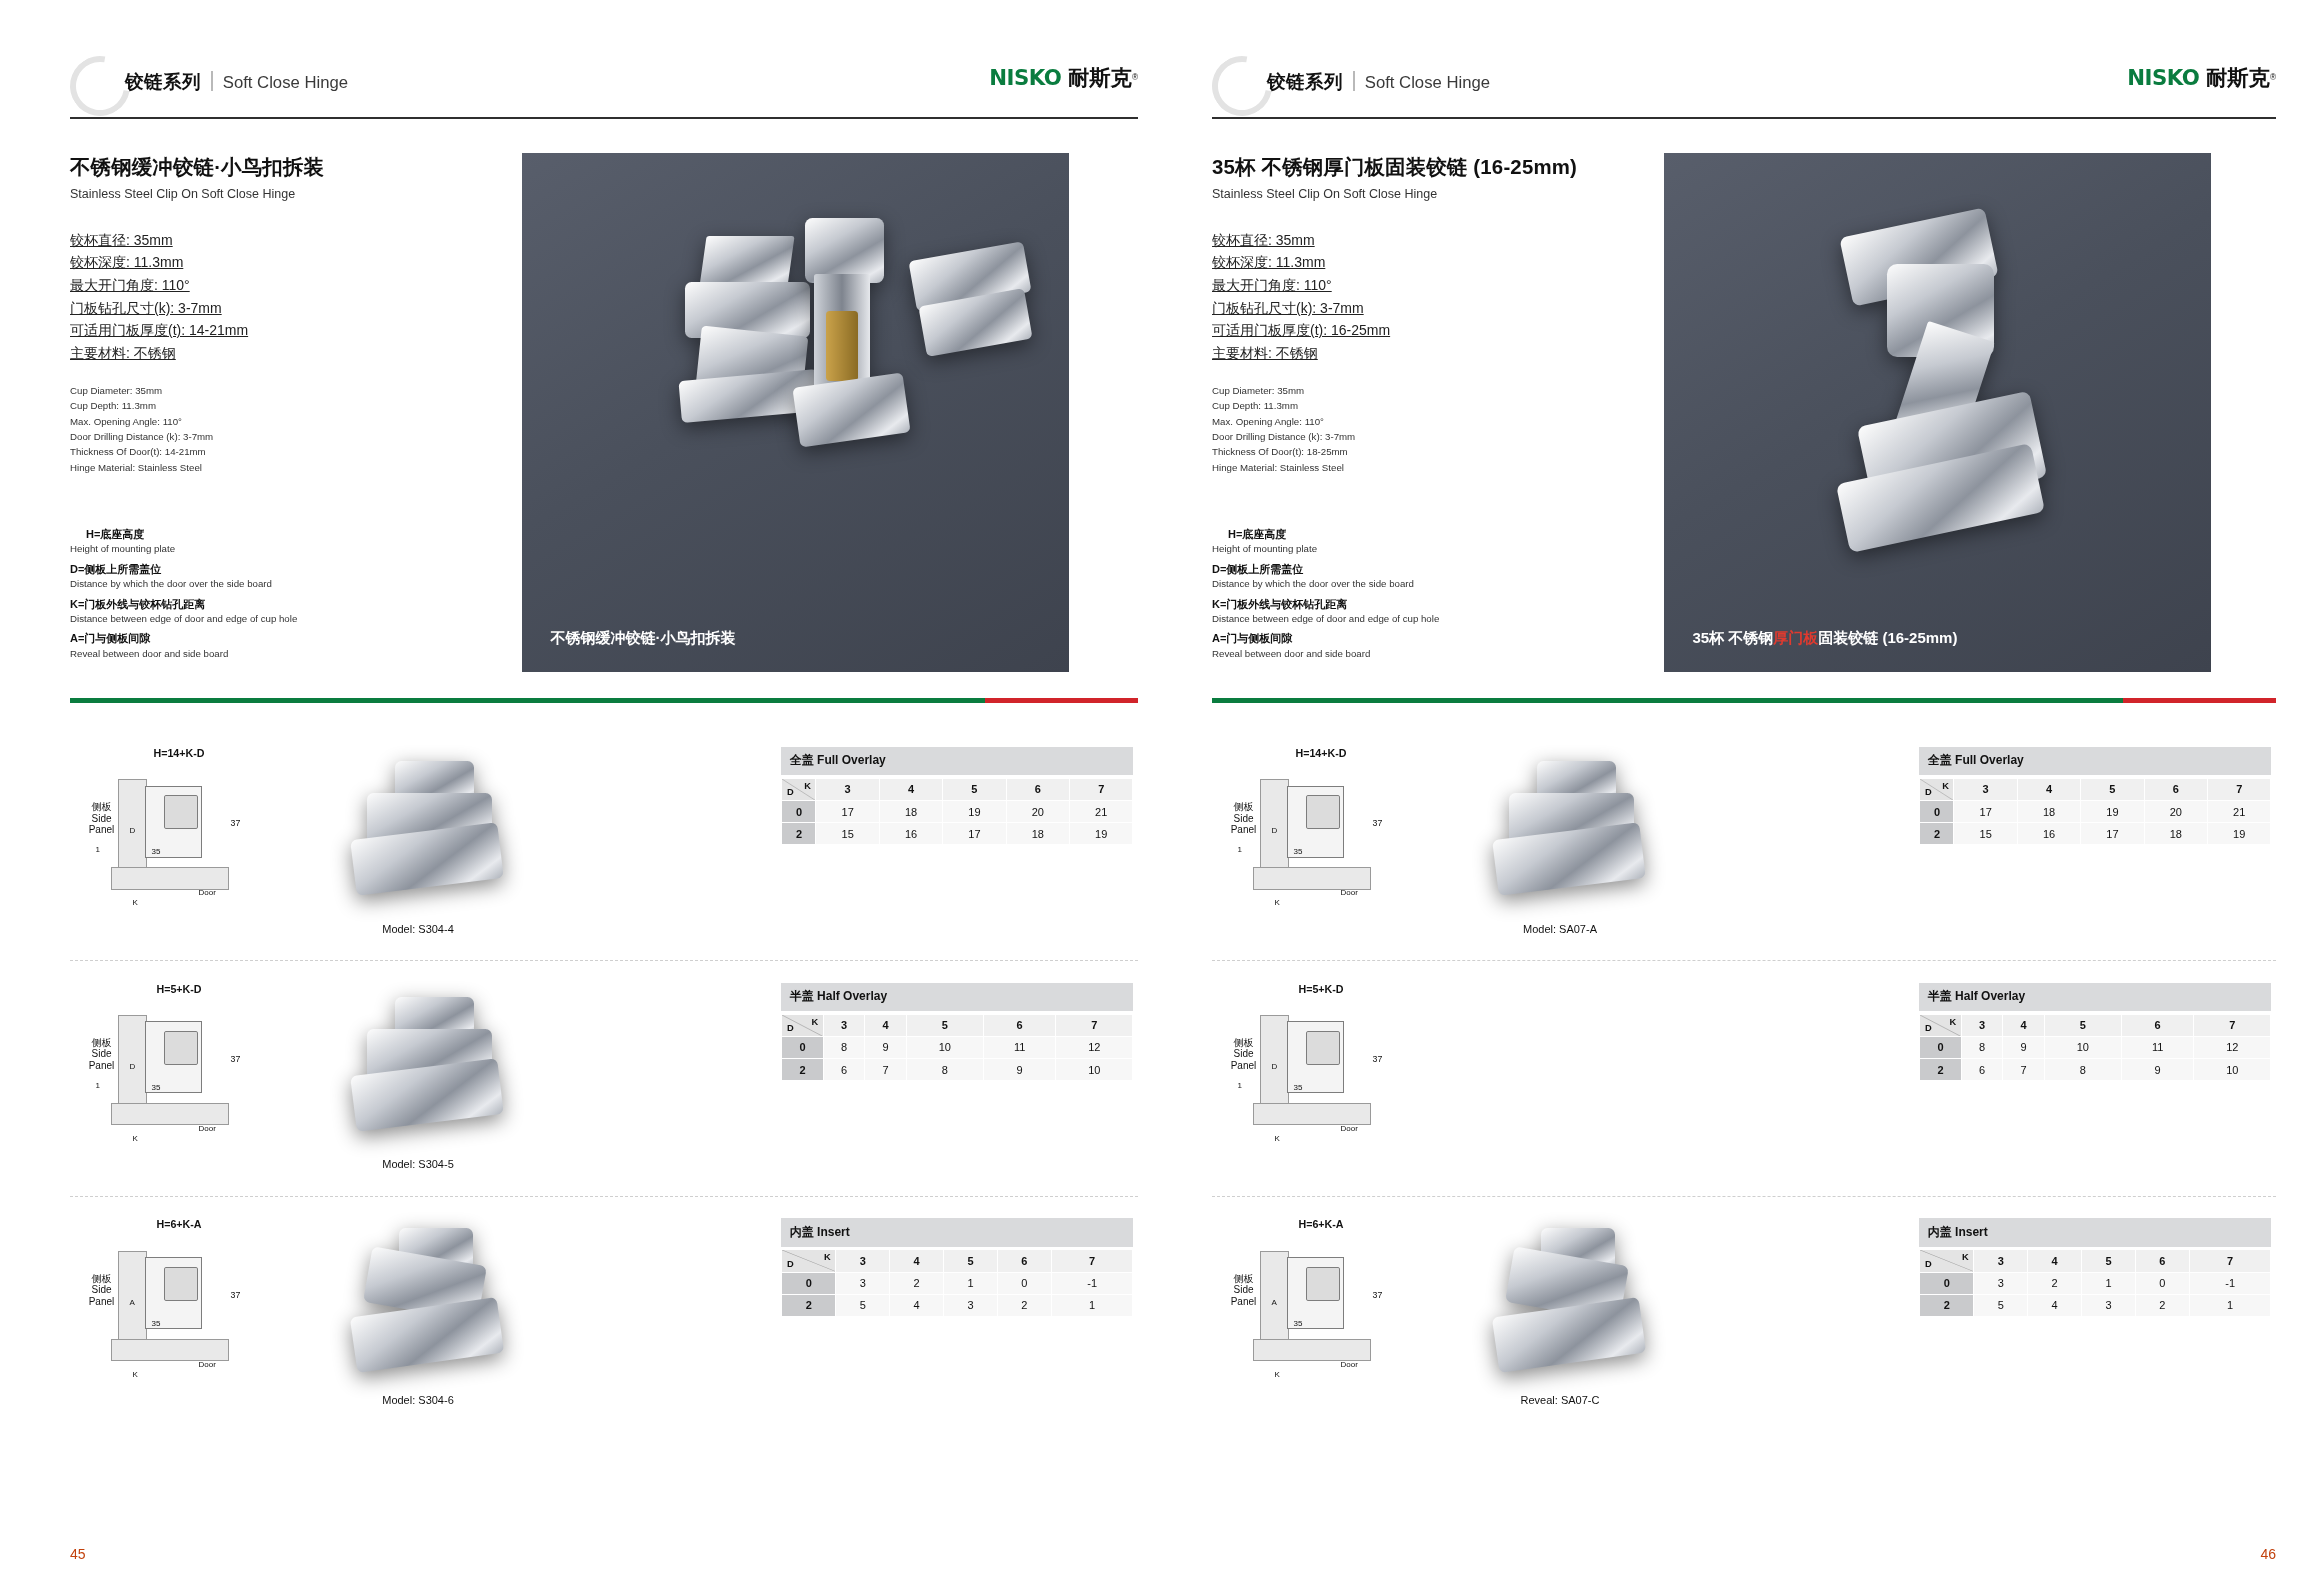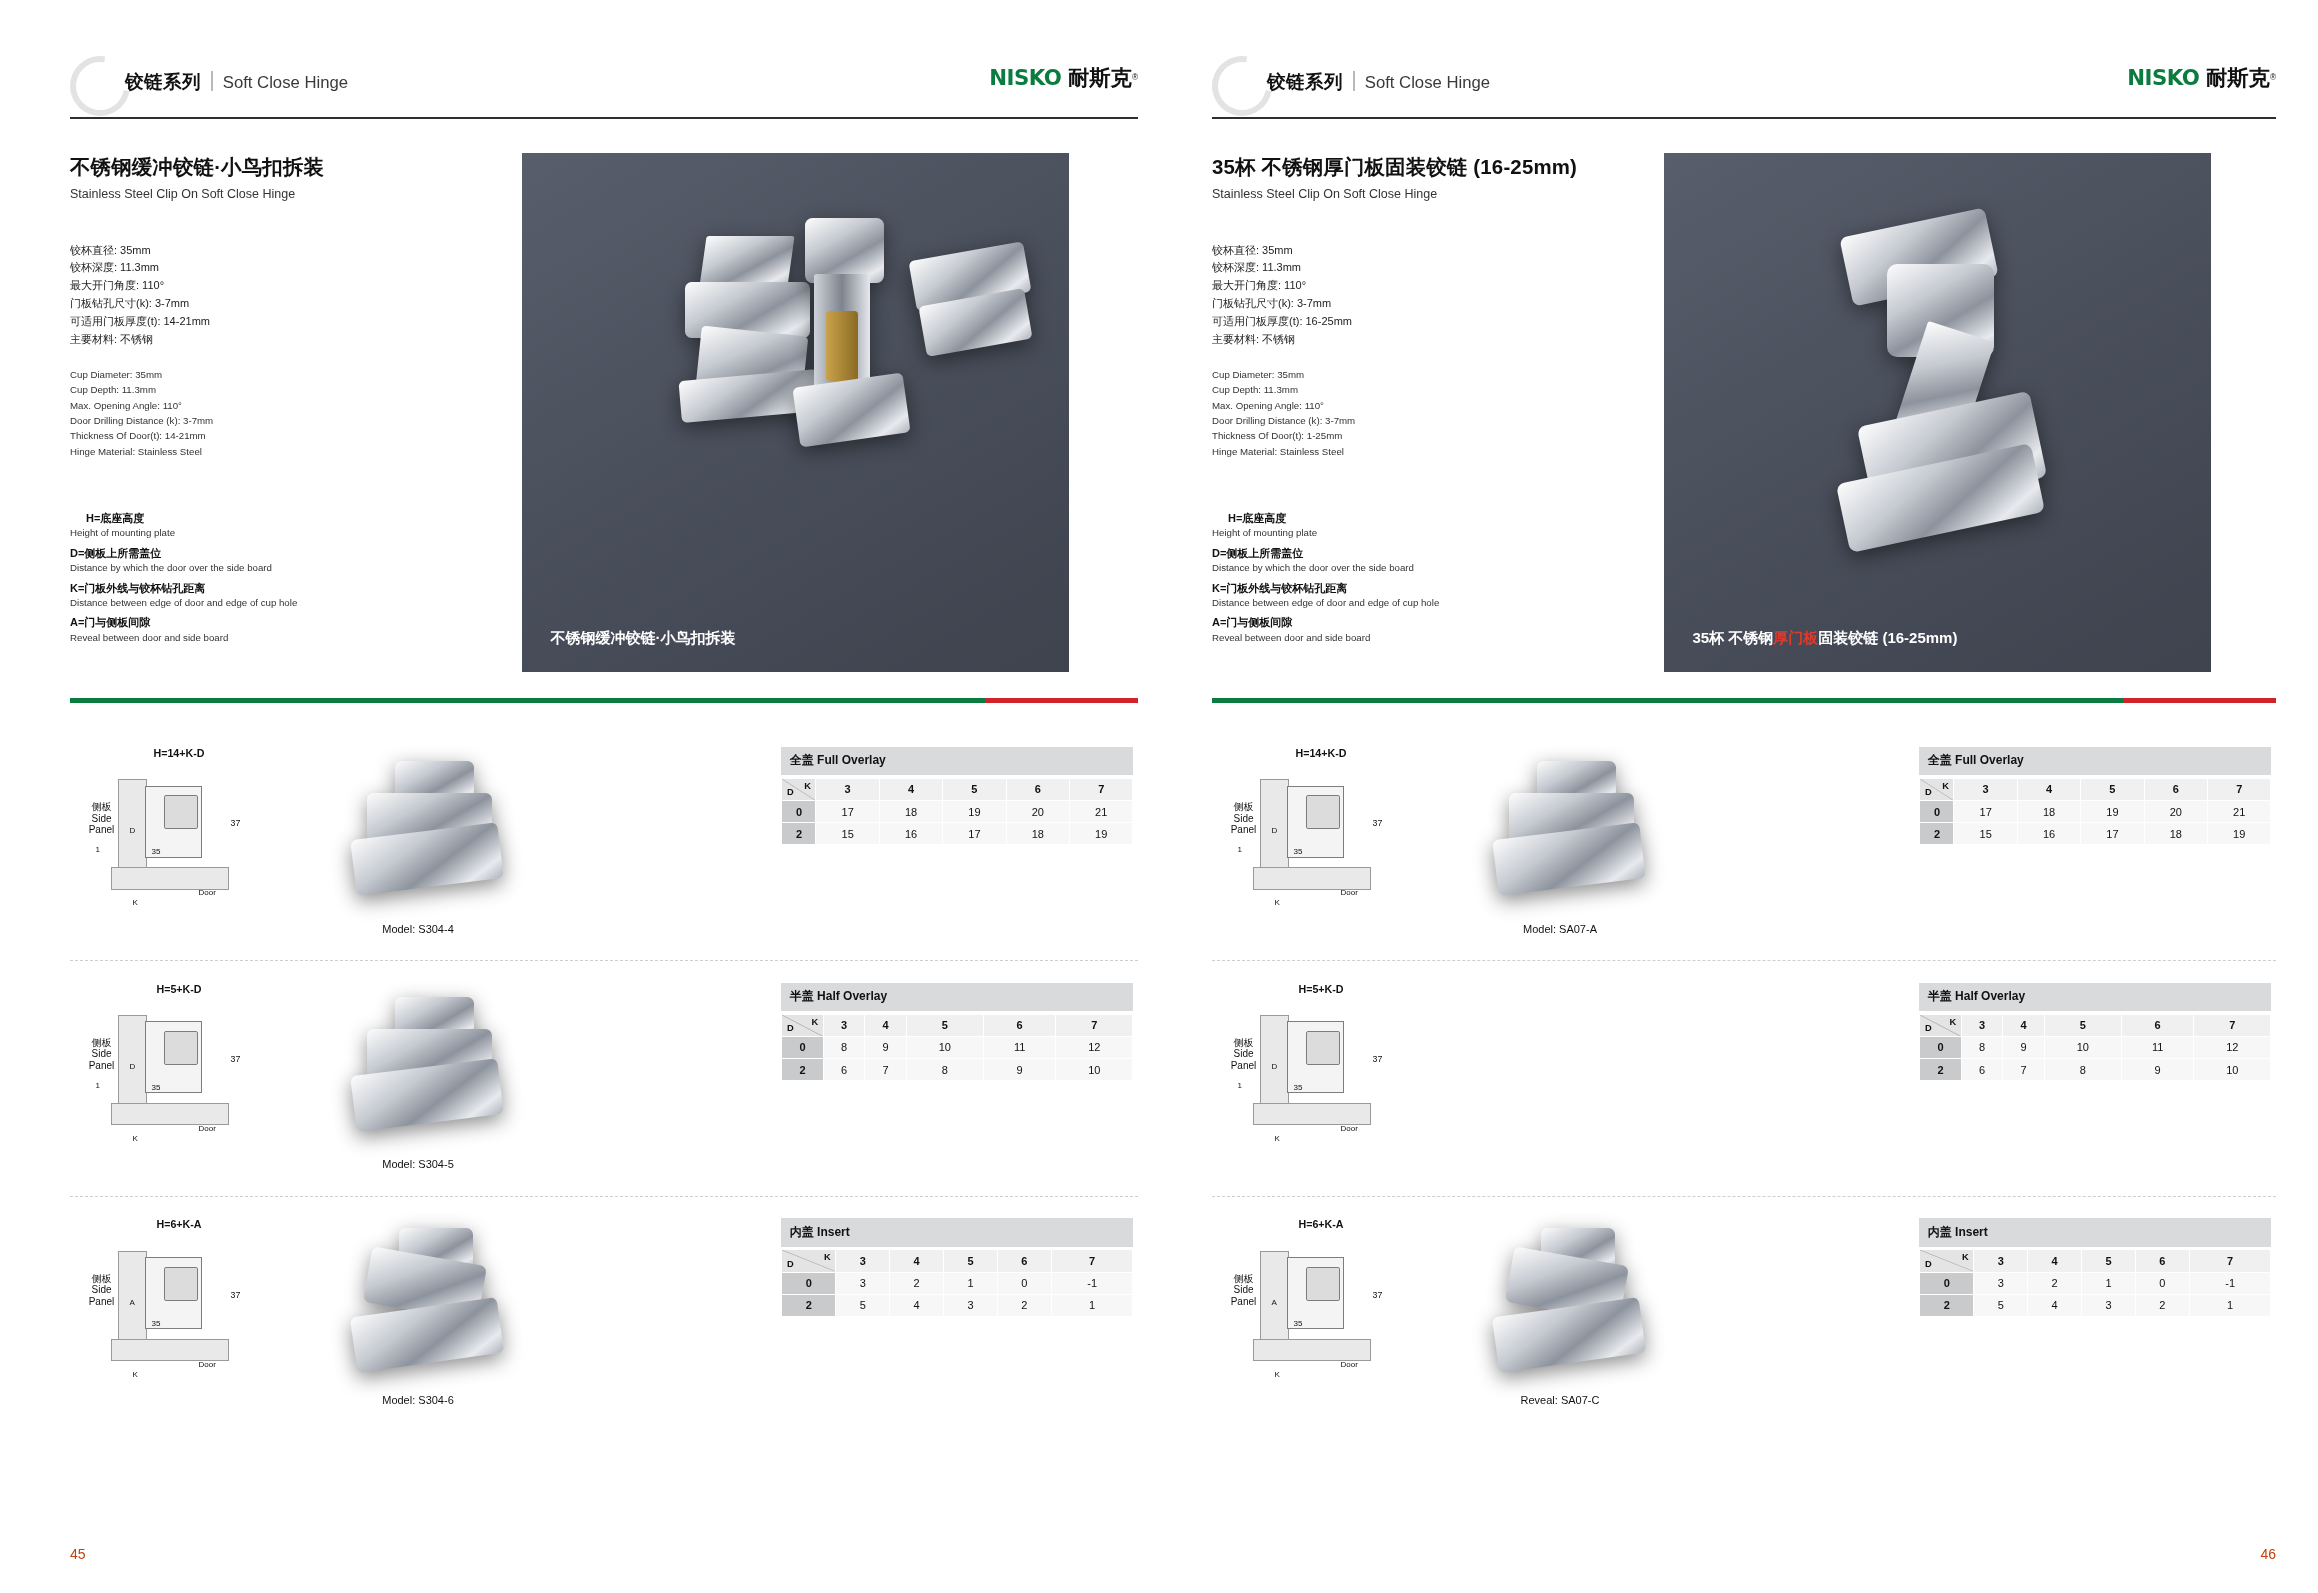--- a/index.html
+++ b/index.html
@@ -21,21 +21,21 @@
   .logo-mark{font-size:21.3px;font-weight:bold;color:#0a7c3f;letter-spacing:-0.5px;font-family:"DejaVu Sans",sans-serif;}
   .logo-cn{font-size:21.3px;font-weight:bold;color:#111;margin-left:6.5px;}
   .logo-r{font-size:8.3px;color:#111;vertical-align:super;}
   .hdr-rule{position:absolute;left:0;right:0;top:61px;height:2.3px;background:#2f2f2f;}
 
   
   .prod{display:flex;margin-top:27px;}
   .prod-text{width:445px;}
   .p-title-cn{font-size:20.4px;font-weight:bold;color:#111;letter-spacing:0.2px;}
   .p-title-en{font-size:12.5px;color:#333;margin-top:5.6px;}
-  .spec-cn{margin-top:41px;font-size:11px;line-height:1.62;color:#222;}
+  .spec-cn{margin-top:28px;font-size:14px;line-height:1.62;color:#222;text-decoration:underline;}
   .spec-en{margin-top:18.5px;font-size:9.7px;line-height:1.58;color:#333;}
   .legend{margin-top:52px;}
   .legend .lg-cn{font-size:11px;font-weight:bold;color:#111;margin-top:7.4px;}
   .legend .lg-en{font-size:9.7px;color:#333;margin-top:1.4px;}
   .legend .lg-cn:first-child{margin-top:0;margin-left:16px;}
 
   .photo{position:relative;width:547px;height:519px;margin-left:7.4px;
          background:linear-gradient(150deg,#585e6b 0%,#4a505c 45%,#3e434e 100%);}
   .photo .cap{position:absolute;left:28px;bottom:24px;font-size:15px;font-weight:bold;color:#fff;}
   .photo .cap .red{color:#e03a2f;}
@@ -427,21 +427,21 @@
           <div>门板钻孔尺寸(k): 3-7mm</div>
           <div>可适用门板厚度(t): 16-25mm</div>
           <div>主要材料: 不锈钢</div>
         </div>
 
         <div class="spec-en">
           <div>Cup Diameter: 35mm</div>
           <div>Cup Depth: 11.3mm</div>
           <div>Max. Opening Angle: 110°</div>
           <div>Door Drilling Distance (k): 3-7mm</div>
-          <div>Thickness Of Door(t): 1-25mm</div>
+          <div>Thickness Of Door(t): 18-25mm</div>
           <div>Hinge Material: Stainless Steel</div>
         </div>
 
         <div class="legend">
           <div class="lg-cn">H=底座高度</div>
           <div class="lg-en">Height of mounting plate</div>
           <div class="lg-cn">D=侧板上所需盖位</div>
           <div class="lg-en">Distance by which the door over the side board</div>
           <div class="lg-cn">K=门板外线与铰杯钻孔距离</div>
           <div class="lg-en">Distance between edge of door and edge of cup hole</div>

